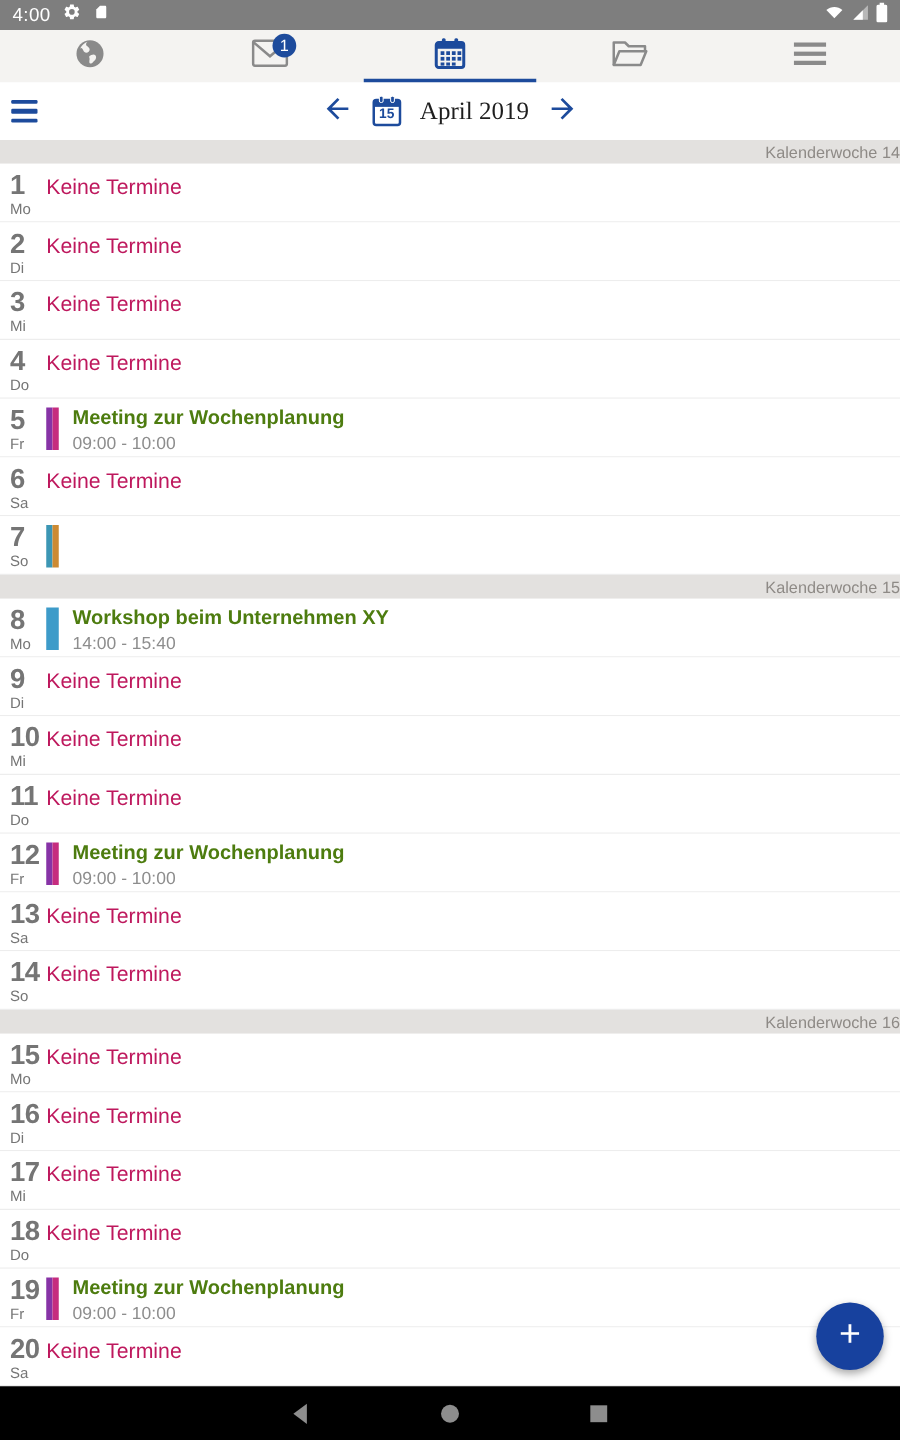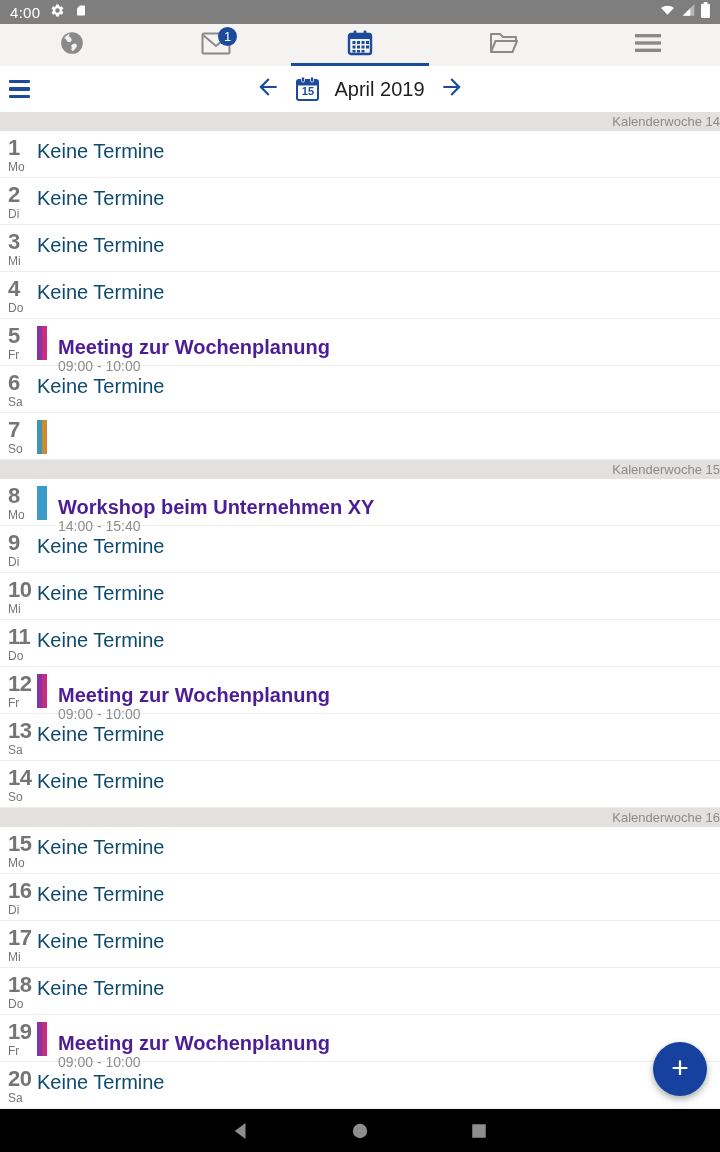--- a/index.html
+++ b/index.html
@@ -18,36 +18,36 @@
   .tab.active::after { content:""; position:absolute; left:3px; right:3px; bottom:0; height:3px; background:#1d4b9c; }
   .badge { position:absolute; top:3px; left:50%; margin-left:2px; min-width:19px; height:19px; border-radius:10px;
            background:#1d4b9c; color:#fff; font-size:13px; display:flex; align-items:center; justify-content:center; }
 
   
   .toolbar { height:46px; background:#fff; display:flex; align-items:center; position:relative; }
   .drawer-btn { position:absolute; left:9px; top:50%; transform:translateY(-50%); width:30px; height:24px;
                 display:flex; flex-direction:column; justify-content:center; gap:4px; cursor:pointer; }
   .drawer-btn i { display:block; width:21px; height:3.5px; background:#1d4b9c; border-radius:1px; }
   .toolbar-center { margin:0 auto; display:flex; align-items:center; gap:14px; }
-  .month-label { font-size:20px; color:#1e1e1e; }
+  .month-label { font-size:20px; color:#1e1e1e;font-family:Liberation Serif, serif; }
   .mini-cal { position:relative; width:25px; height:26px; }
   .mini-cal .num { position:absolute; left:0; right:0; top:9px; text-align:center; font-size:11px; font-weight:bold; color:#1d4b9c; }
 
   
   .week-header { height:19px; line-height:19px; background:#e3e1df; color:#8e8a86; font-size:13px; text-align:right; }
   .day-row { height:47px; background:#fff; border-bottom:1px solid #ededed; display:flex; }
   .day-left { width:37px; padding-left:8px; padding-top:5px; display:flex; flex-direction:column; }
   .day-num { font-size:22px; line-height:23px; font-weight:bold; color:#757575; letter-spacing:-.5px; }
   .day-dow { font-size:12px; color:#757575; margin-top:1px; }
   .day-content { flex:1; padding-top:7px; }
-  .no-events { font-size:20px; color:#0c4a6e; padding-top:2px; }
+  .no-events { font-size:17px; color:#be185d; padding-top:2px; }
   .event { display:flex; }
   .event-bar { width:10px; height:34px; display:flex; margin-right:11px; }
   .event-bar i { flex:1; }
-  .event-title { font-size:20px; font-weight:bold; color:#4c1d95; line-height:18px;margin-top:12px; }
+  .event-title { font-size:16px; font-weight:bold; color:#4d7c0f; line-height:18px; }
   .event-time { font-size:14px; color:#8d8d8d; margin-top:2px; }
 
   
   .fab { position:absolute; left:653px; top:1042px; width:54px; height:54px; border-radius:50%;
          background:#17419e; color:#fff; display:flex; align-items:center; justify-content:center;
          box-shadow:0 3px 7px rgba(0,0,0,.35); cursor:pointer; }
   .fab span { font-size:30px; font-weight:normal; line-height:30px; margin-top:-3px; }
 
   
   .nav-bar { position:absolute; left:0; bottom:0; width:720px; height:43px; background:#000;

